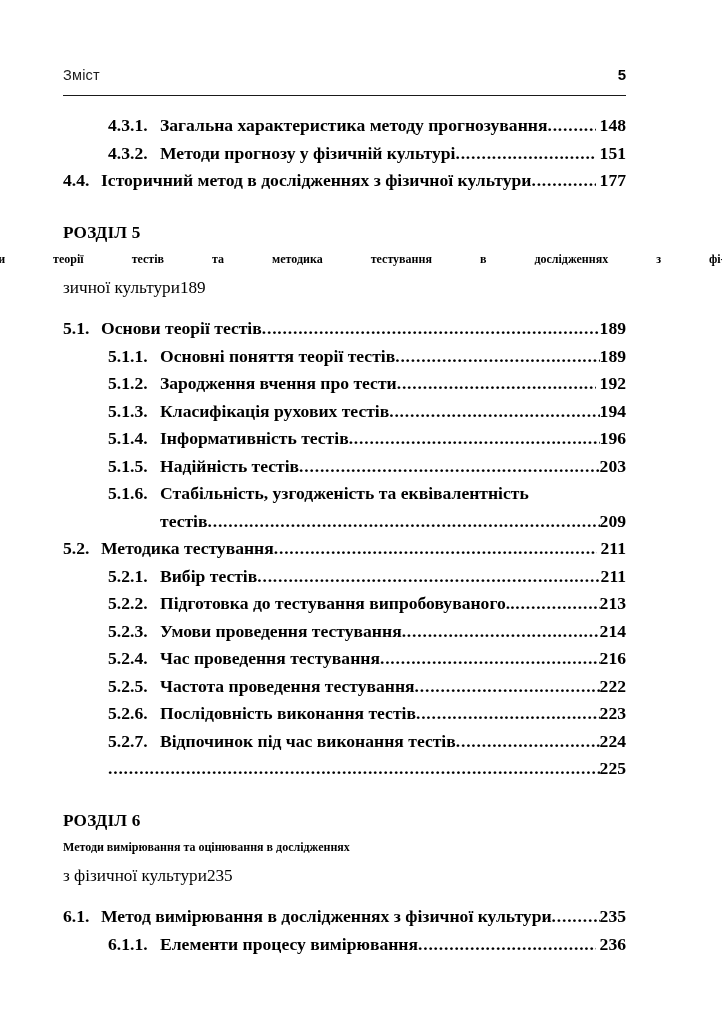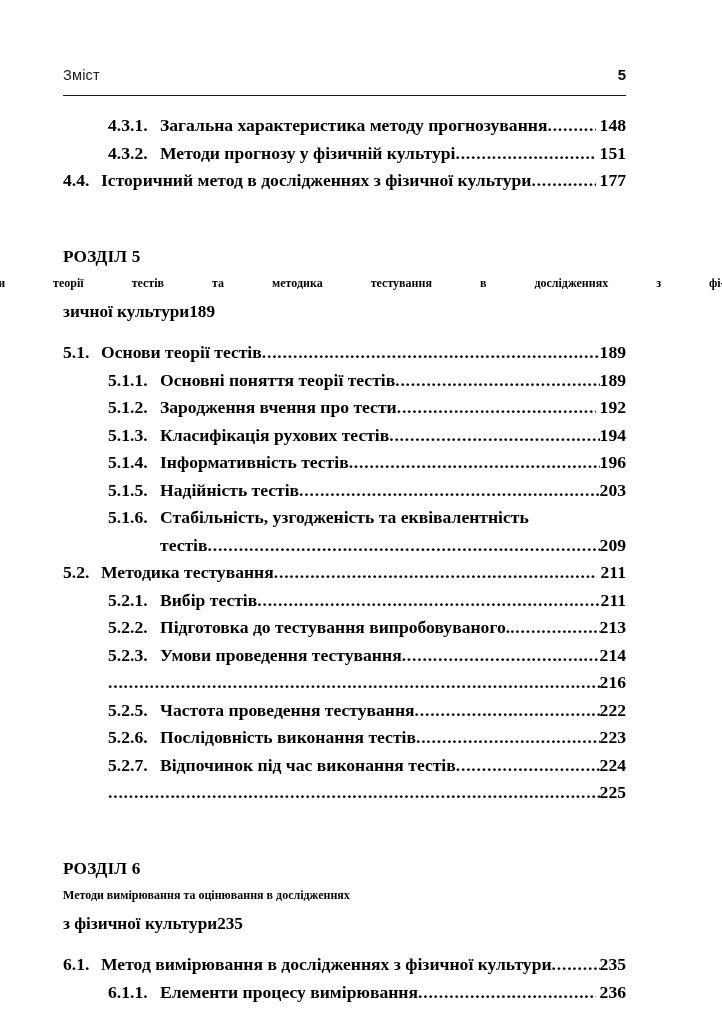--- a/index.html
+++ b/index.html
@@ -126,32 +126,32 @@
     min-width: 38px;
   }
 
   
   .cont {
     margin-left: 97px;
   }
 
   
   .chapter {
-    margin-top: 48px;
+    margin-top: 24px;
   }
 
   .chapter-label {
     font-weight: bold;
     font-size: 17.2px;
     line-height: 27.5px;
     letter-spacing: 0.2px;
   }
 
   .chapter-title-line {
-    font-weight: bold;
+    font-weight: normal;
     font-size: 17.2px;
     line-height: 27.5px;
     display: flex;
     align-items: baseline;
     white-space: nowrap;
   }
 
   
   .chapter-title-justified {
     display: flex;
@@ -294,20 +294,21 @@
           <span class="label"><span class="num">5.2.2.</span><span>Підготовка до тестування випробовуваного.</span></span>
           <span class="leaders"></span>
           <span class="folio">213</span>
         </div>
         <div class="toc-line lvl3">
           <span class="label"><span class="num">5.2.3.</span><span>Умови проведення тестування</span></span>
           <span class="leaders"></span>
           <span class="folio">214</span>
         </div>
         <div class="toc-line lvl3">
+          <span class="label"><span class="num">5.2.4.</span><span>Час проведення тестування</span></span>
           <span class="leaders"></span>
           <span class="folio">216</span>
         </div>
         <div class="toc-line lvl3">
           <span class="label"><span class="num">5.2.5.</span><span>Частота проведення тестування</span></span>
           <span class="leaders"></span>
           <span class="folio">222</span>
         </div>
         <div class="toc-line lvl3">
           <span class="label"><span class="num">5.2.6.</span><span>Послідовність виконання тестів</span></span>

